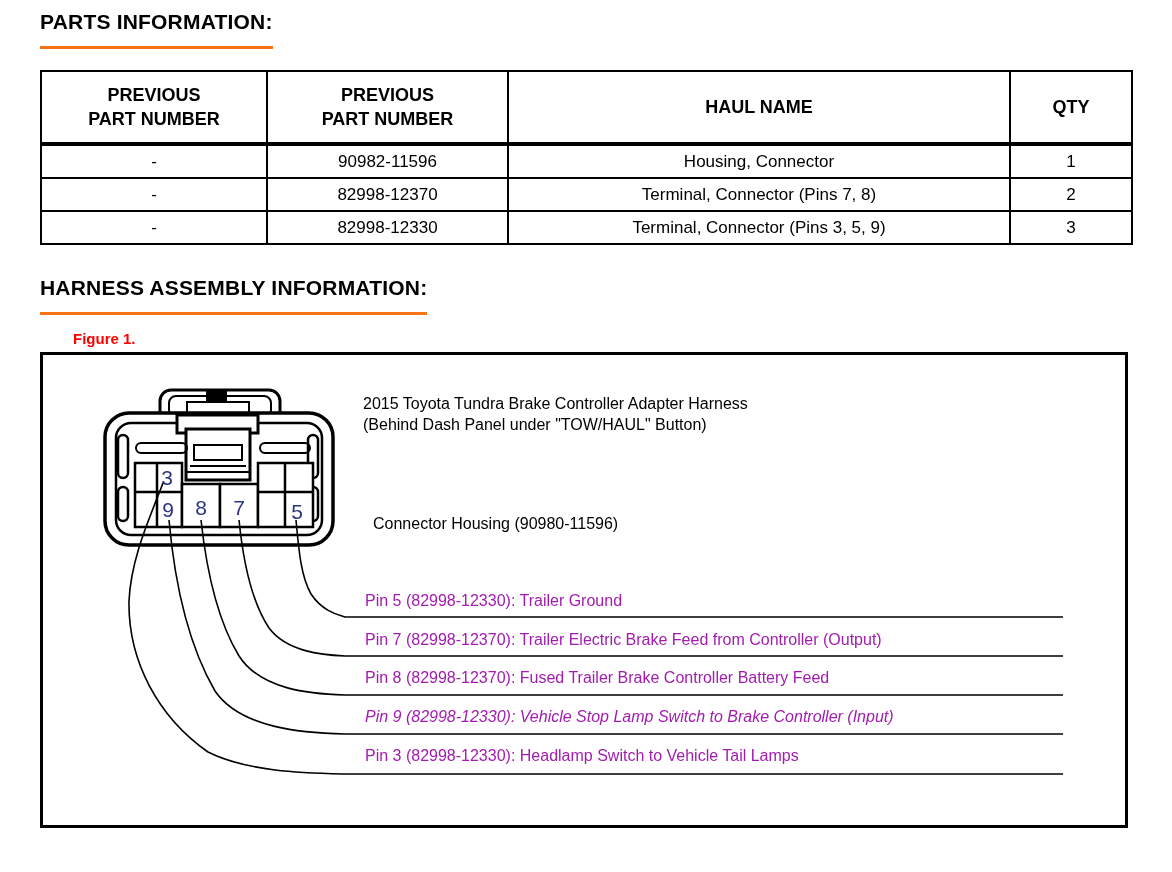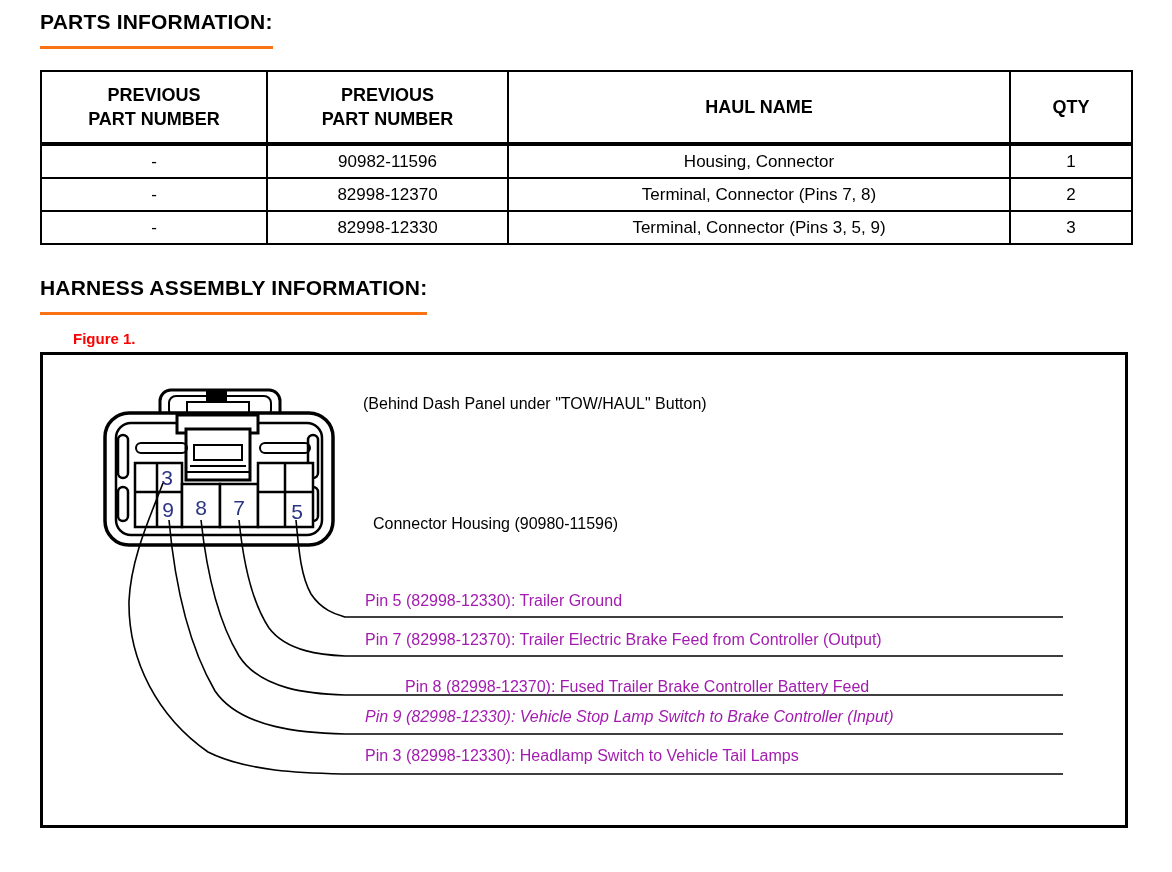--- a/index.html
+++ b/index.html
@@ -37,21 +37,21 @@
     position:absolute;left:40px;top:352px;width:1088px;height:476px;
     border:3px solid #000;box-sizing:border-box;
   }
   .figure-box svg{position:absolute;left:0;top:0;}
   .fig-text{position:absolute;font-size:16px;line-height:21px;white-space:nowrap;color:#000;}
   #fig-title{left:320px;top:38px;}
   #housing-label{left:330px;top:158px;}
   .pin-label{position:absolute;left:322px;font-size:16px;white-space:nowrap;color:#a21caf;}
   #pin-label-0{top:237px;}
   #pin-label-1{top:276px;}
-  #pin-label-2{top:323px;margin-left:40px;}
+  #pin-label-2{top:314px;}
   #pin-label-3{top:353px;font-style:italic;}
   #pin-label-4{top:392px;}
   .pin-digit{
     font-family:"Liberation Sans","DejaVu Sans",sans-serif;
     font-size:21px;fill:#2b3480;
   }
 </style>
 </head>
 <body>
 
@@ -163,20 +163,21 @@
     <g stroke-width="1.6">
       <path d="M253,165 C256,197 258,221 268,239 C280,257 296,260 302,262 L1020,262"></path>
       <path d="M196,165 C200,205 208,246 226,273 C244,297 280,300 302,301 L1020,301"></path>
       <path d="M158,165 C163,211 173,263 196,301 C218,335 268,339 302,340 L1020,340"></path>
       <path d="M126,165 C131,221 143,286 172,336 C198,374 262,378 302,379 L1020,379"></path>
       <path d="M120,128 C108,160 88,202 86,246 C85,306 115,362 165,397 C205,417 262,418 302,419 L1020,419"></path>
     </g>
   </svg>
 
   <div id="fig-title" class="fig-text">
+    <div>2015 Toyota Tundra Brake Controller Adapter Harness</div>
     <div>(Behind Dash Panel under "TOW/HAUL" Button)</div>
   </div>
 
   <div id="housing-label" class="fig-text">Connector Housing (90980-11596)</div>
 
   <div id="pin-label-0" class="pin-label">Pin 5 (82998-12330): Trailer Ground</div>
   <div id="pin-label-1" class="pin-label">Pin 7 (82998-12370): Trailer Electric Brake Feed from Controller (Output)</div>
   <div id="pin-label-2" class="pin-label">Pin 8 (82998-12370): Fused Trailer Brake Controller Battery Feed</div>
   <div id="pin-label-3" class="pin-label">Pin 9 (82998-12330): Vehicle Stop Lamp Switch to Brake Controller (Input)</div>
   <div id="pin-label-4" class="pin-label">Pin 3 (82998-12330): Headlamp Switch to Vehicle Tail Lamps</div>

